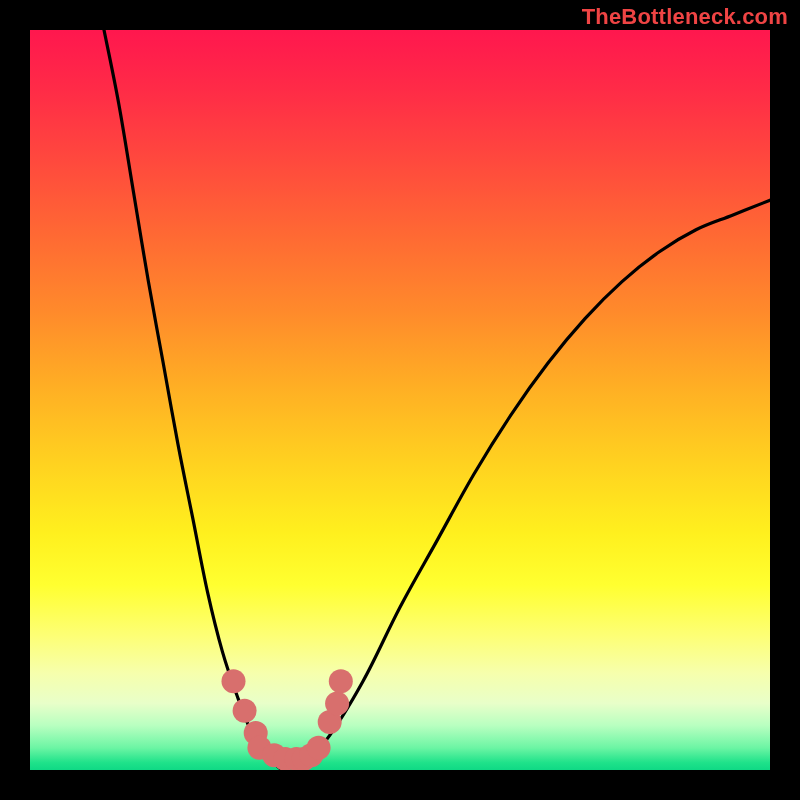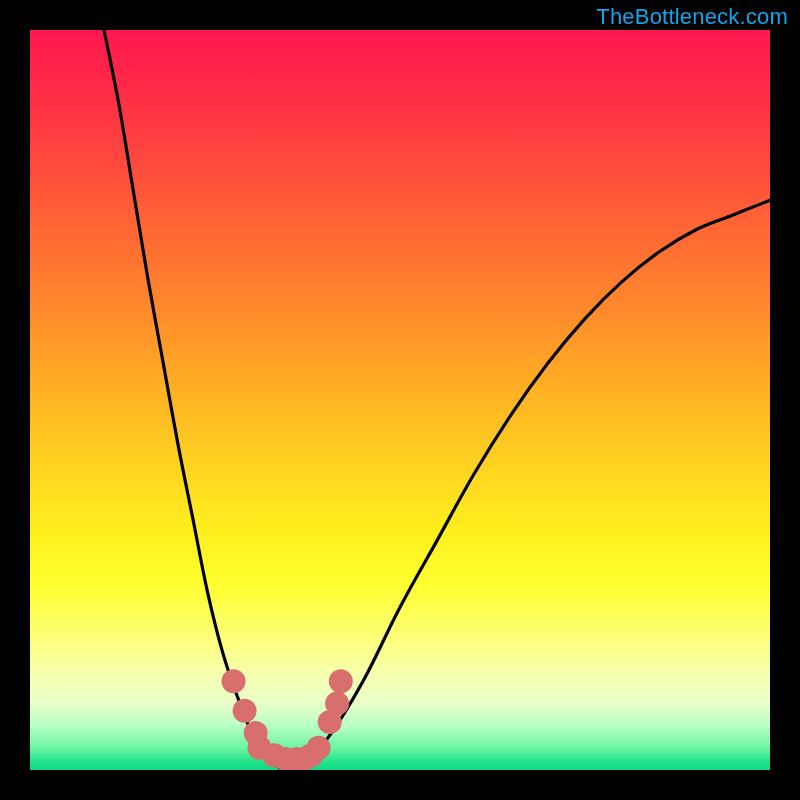--- a/index.html
+++ b/index.html
@@ -41,23 +41,23 @@
       #b8ffc0 94%,
       #6cf5a4 97%,
       #1fe28a 99%,
       #0fd985 100%
     );
   }
   .watermark {
     position: absolute;
     top: 4px;
     right: 12px;
-    color: #0ea5e9;
+    color: #ef4444;
     font-size: 22px;
-    font-weight: 400;
+    font-weight: 700;
     letter-spacing: 0.2px;
     user-select: none;
   }
   svg.curves {
     position: absolute;
     left: 0;
     top: 0;
     width: 740px;
     height: 740px;
   }

